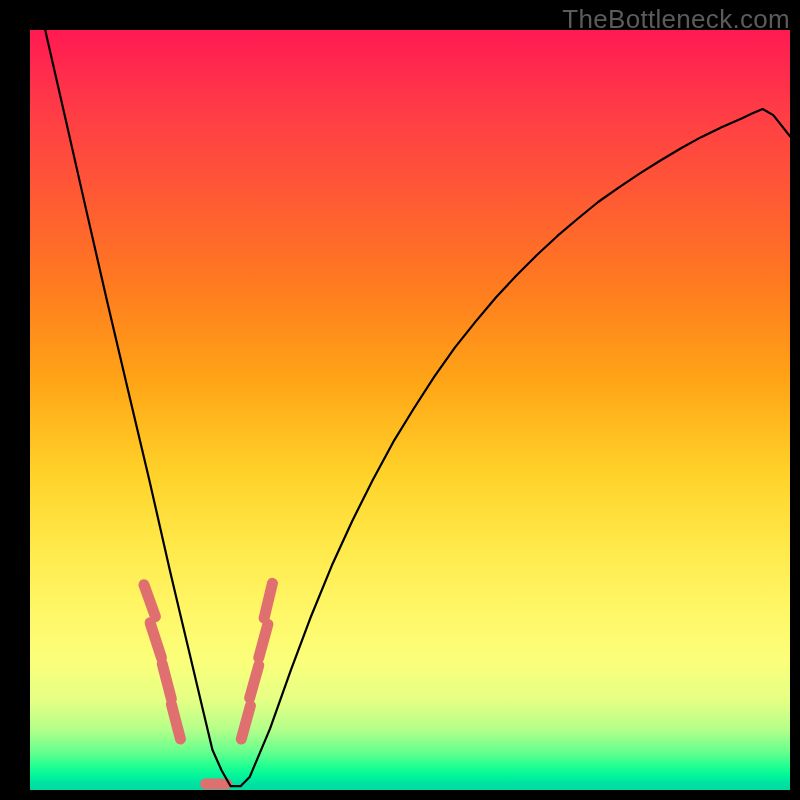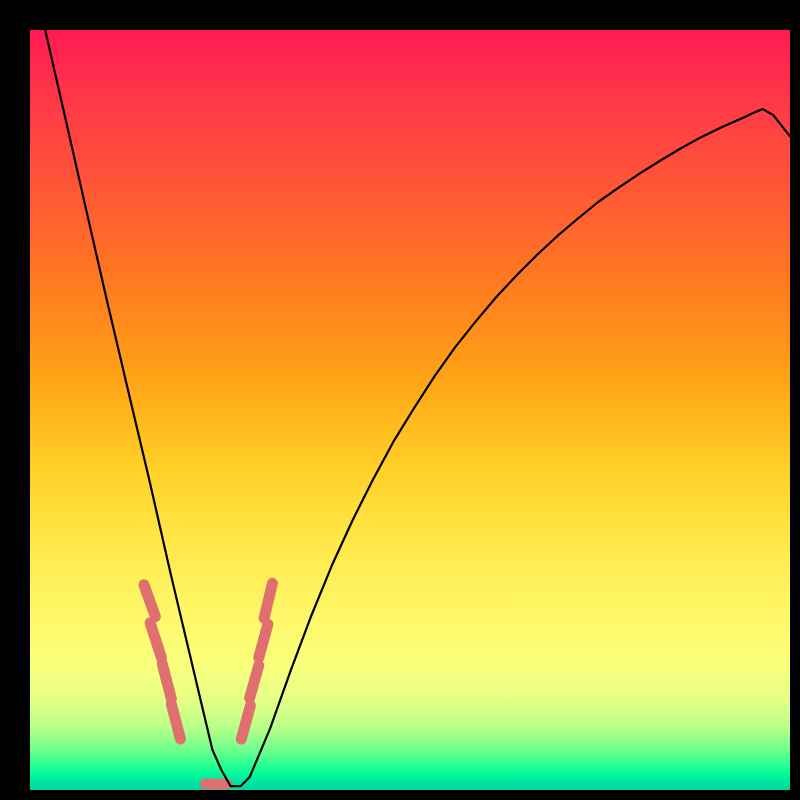--- a/index.html
+++ b/index.html
@@ -60,20 +60,21 @@
     font-size: 26px;
     font-weight: 500;
     letter-spacing: 0.3px;
     user-select: none;
   }
 </style>
 </head>
 <body>
 
 <div class="frame">
+  <div class="watermark">TheBottleneck.com</div>
   <div class="plot-area">
     <div class="gradient"></div>
     <svg class="curve-layer" viewBox="0 0 760 760" preserveAspectRatio="none">
       <g id="marker-group">
           <line x1="114.00" y1="554.80" x2="125.40" y2="586.72" stroke="#e07070" stroke-width="11" stroke-linecap="round"></line>
           <line x1="120.08" y1="592.80" x2="131.48" y2="627.76" stroke="#e07070" stroke-width="11" stroke-linecap="round"></line>
           <line x1="132.24" y1="633.84" x2="141.36" y2="668.80" stroke="#e07070" stroke-width="11" stroke-linecap="round"></line>
           <line x1="141.36" y1="674.12" x2="150.48" y2="709.08" stroke="#e07070" stroke-width="11" stroke-linecap="round"></line>
           <line x1="175.56" y1="753.92" x2="196.84" y2="753.92" stroke="#e07070" stroke-width="11" stroke-linecap="round"></line>
           <line x1="211.28" y1="709.08" x2="220.40" y2="675.64" stroke="#e07070" stroke-width="11" stroke-linecap="round"></line>

